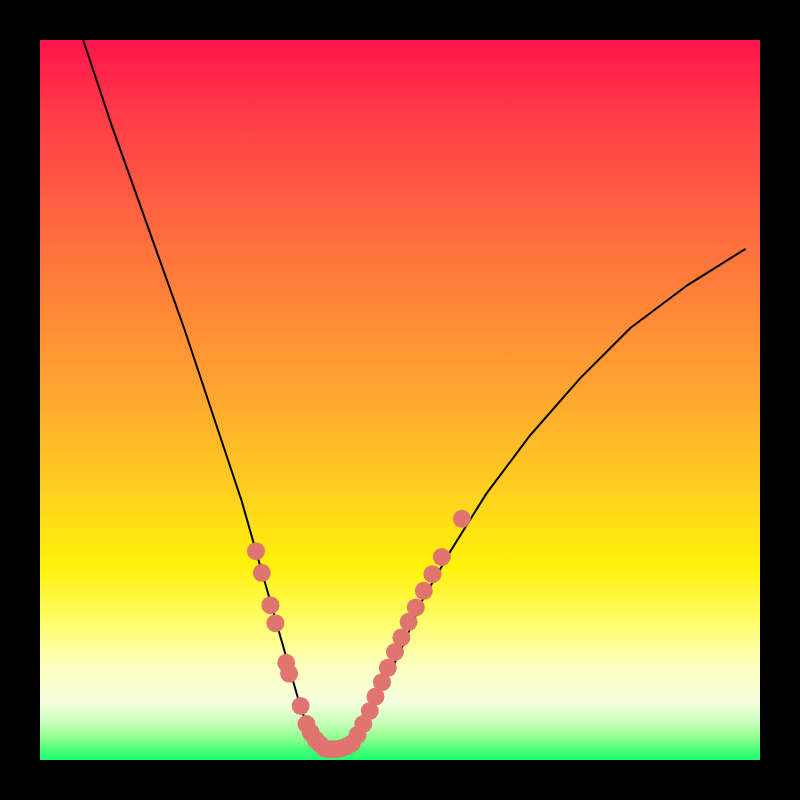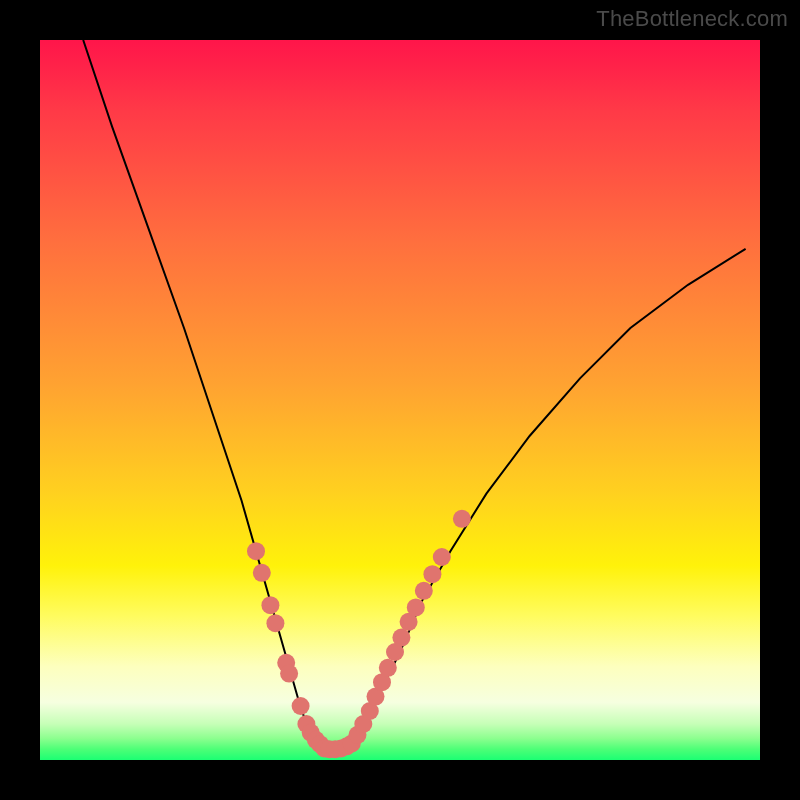--- a/index.html
+++ b/index.html
@@ -73,21 +73,20 @@
     stroke-width: 2;
   }
   .dot {
     fill: #e0746e;
   }
 </style>
 </head>
 <body>
 
 <div class="frame">
-  <div class="watermark">TheBottleneck.com</div>
 
   <div class="plot-area">
     <div class="gradient-bg"></div>
 
     <svg class="curve" viewBox="0 0 720 720">
       <path id="curve-path" class="curve-path" d="M43.2 0.0 L72.0 86.4 L108.0 187.2 L144.0 288.0 L180.0 396.0 L201.6 460.8 L216.0 511.2 L230.4 561.6 L244.8 612.0 L259.2 662.4 L266.4 684.0 L273.6 702.0 L284.4 709.2 L295.2 709.2 L309.6 702.0 L324.0 684.0 L338.4 655.2 L360.0 612.0 L381.6 561.6 L410.4 511.2 L446.4 453.6 L489.6 396.0 L540.0 338.4 L590.4 288.0 L648.0 244.8 L705.6 208.8" stroke="#000000"></path>
       <g id="dots">
           <circle cx="216.0" cy="511.2" r="9" class="dot" fill="#e0746e"></circle>
           <circle cx="221.8" cy="532.8" r="9" class="dot" fill="#e0746e"></circle>
           <circle cx="230.4" cy="565.2" r="9" class="dot" fill="#e0746e"></circle>

